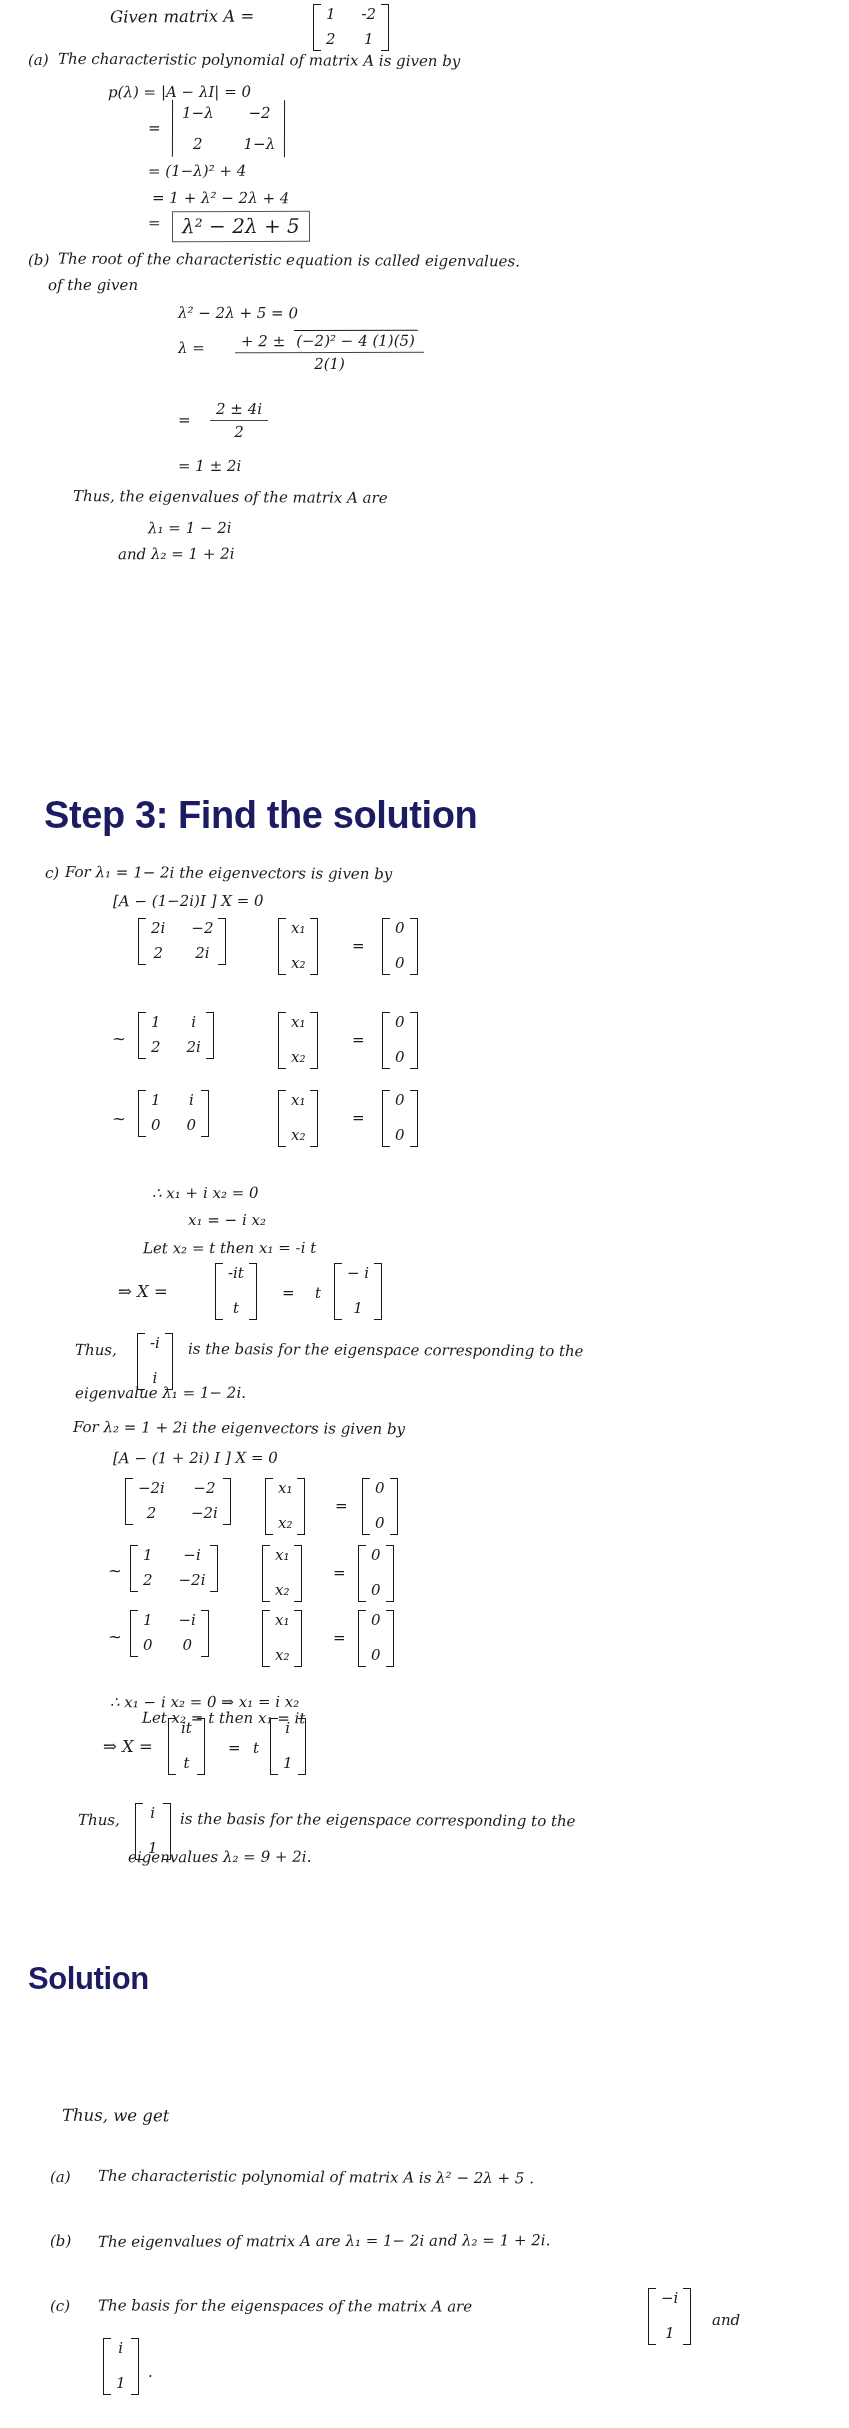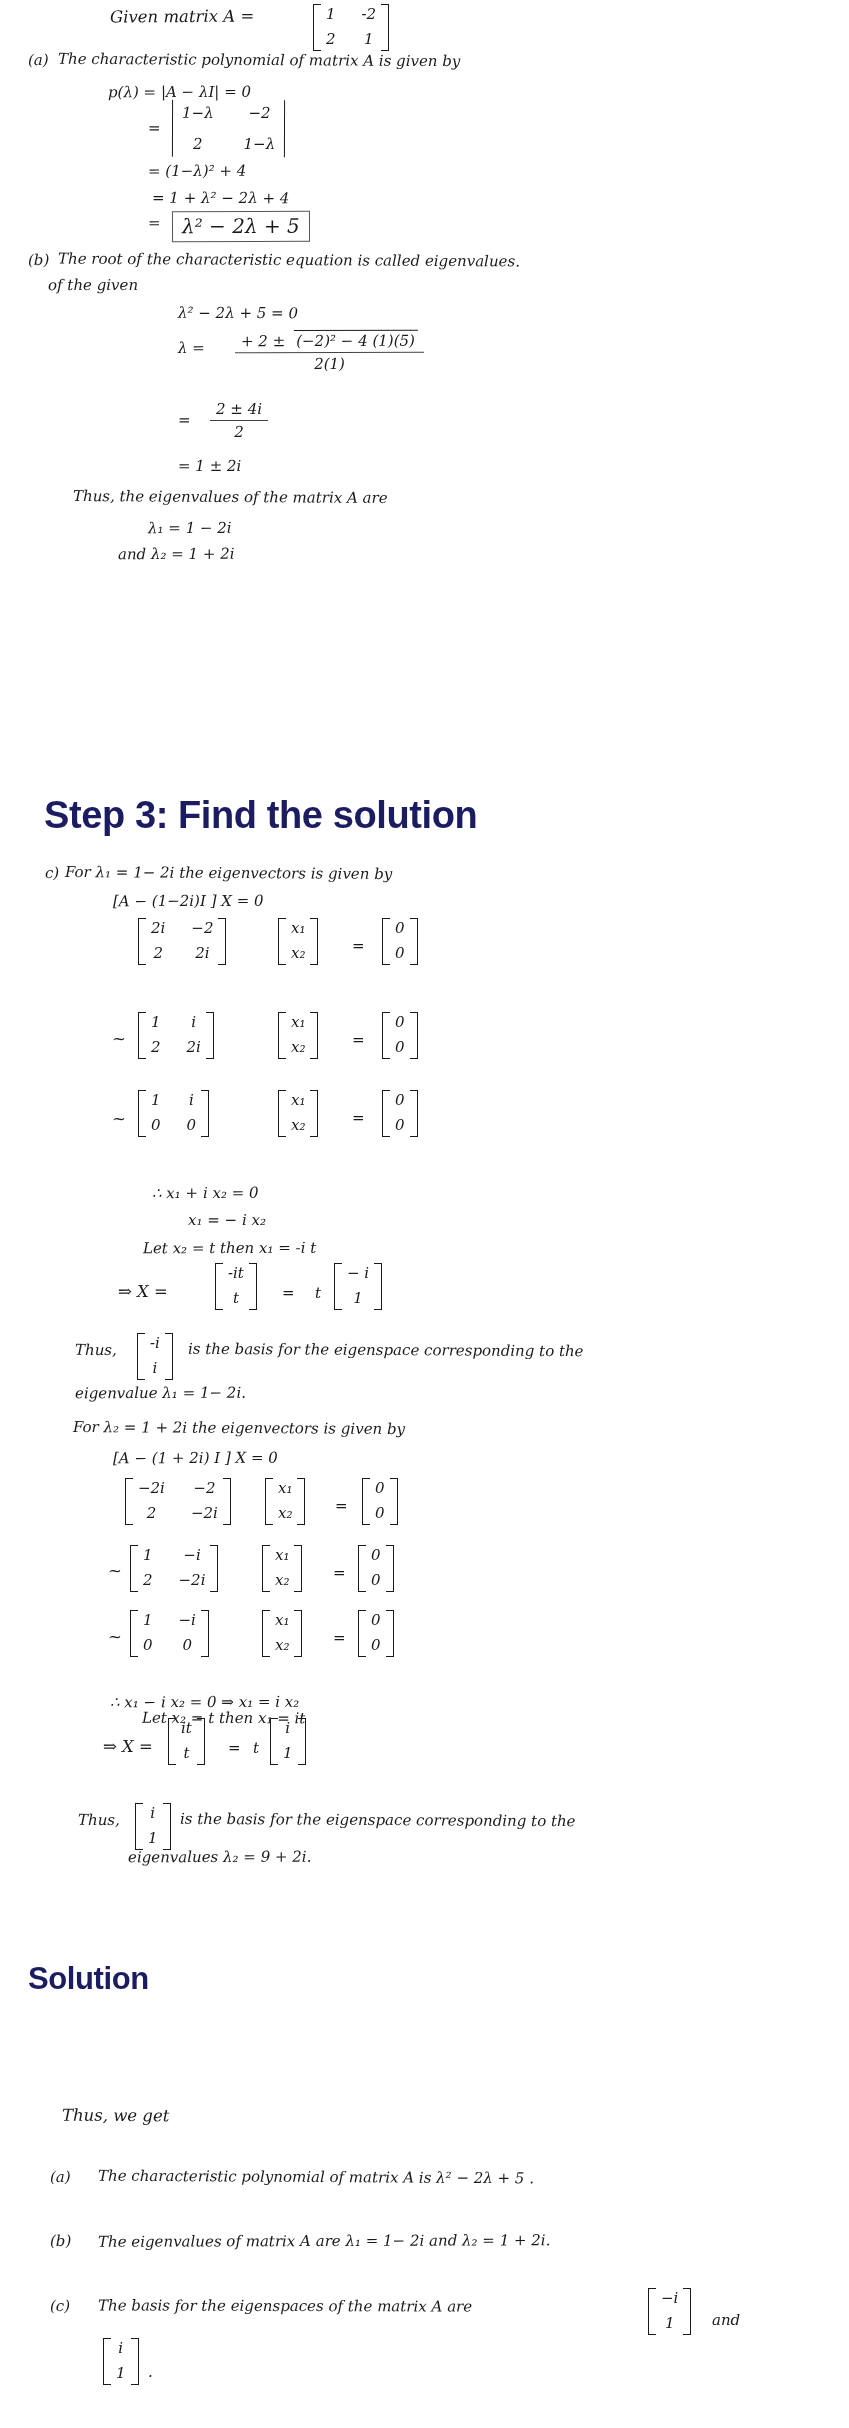--- a/index.html
+++ b/index.html
@@ -62,21 +62,21 @@
     border-bottom: 1.6px solid #1a1a1a;
   }
   .mat .bk.l { border-left: 1.6px solid #1a1a1a; }
   .mat .bk.r { border-right: 1.6px solid #1a1a1a; }
   .mat .cells {
     display: grid;
     padding: 3px 5px;
     text-align: center;
   }
   .mat.c2 .cells { grid-template-columns: auto auto; column-gap: 26px; row-gap: 9px; }
-  .mat.c1 .cells { grid-template-columns: auto; row-gap: 9px; }
+  .mat.c1 .cells { grid-template-columns: auto; row-gap: 19px; }
   .mat .cells > span { font-size: 15px; line-height: 1.05; }
 
   
   .det {
     position: absolute;
     display: inline-flex;
     align-items: stretch;
     font-family: "DejaVu Serif", serif;
     font-style: italic;
     color: #1a1a1a;

